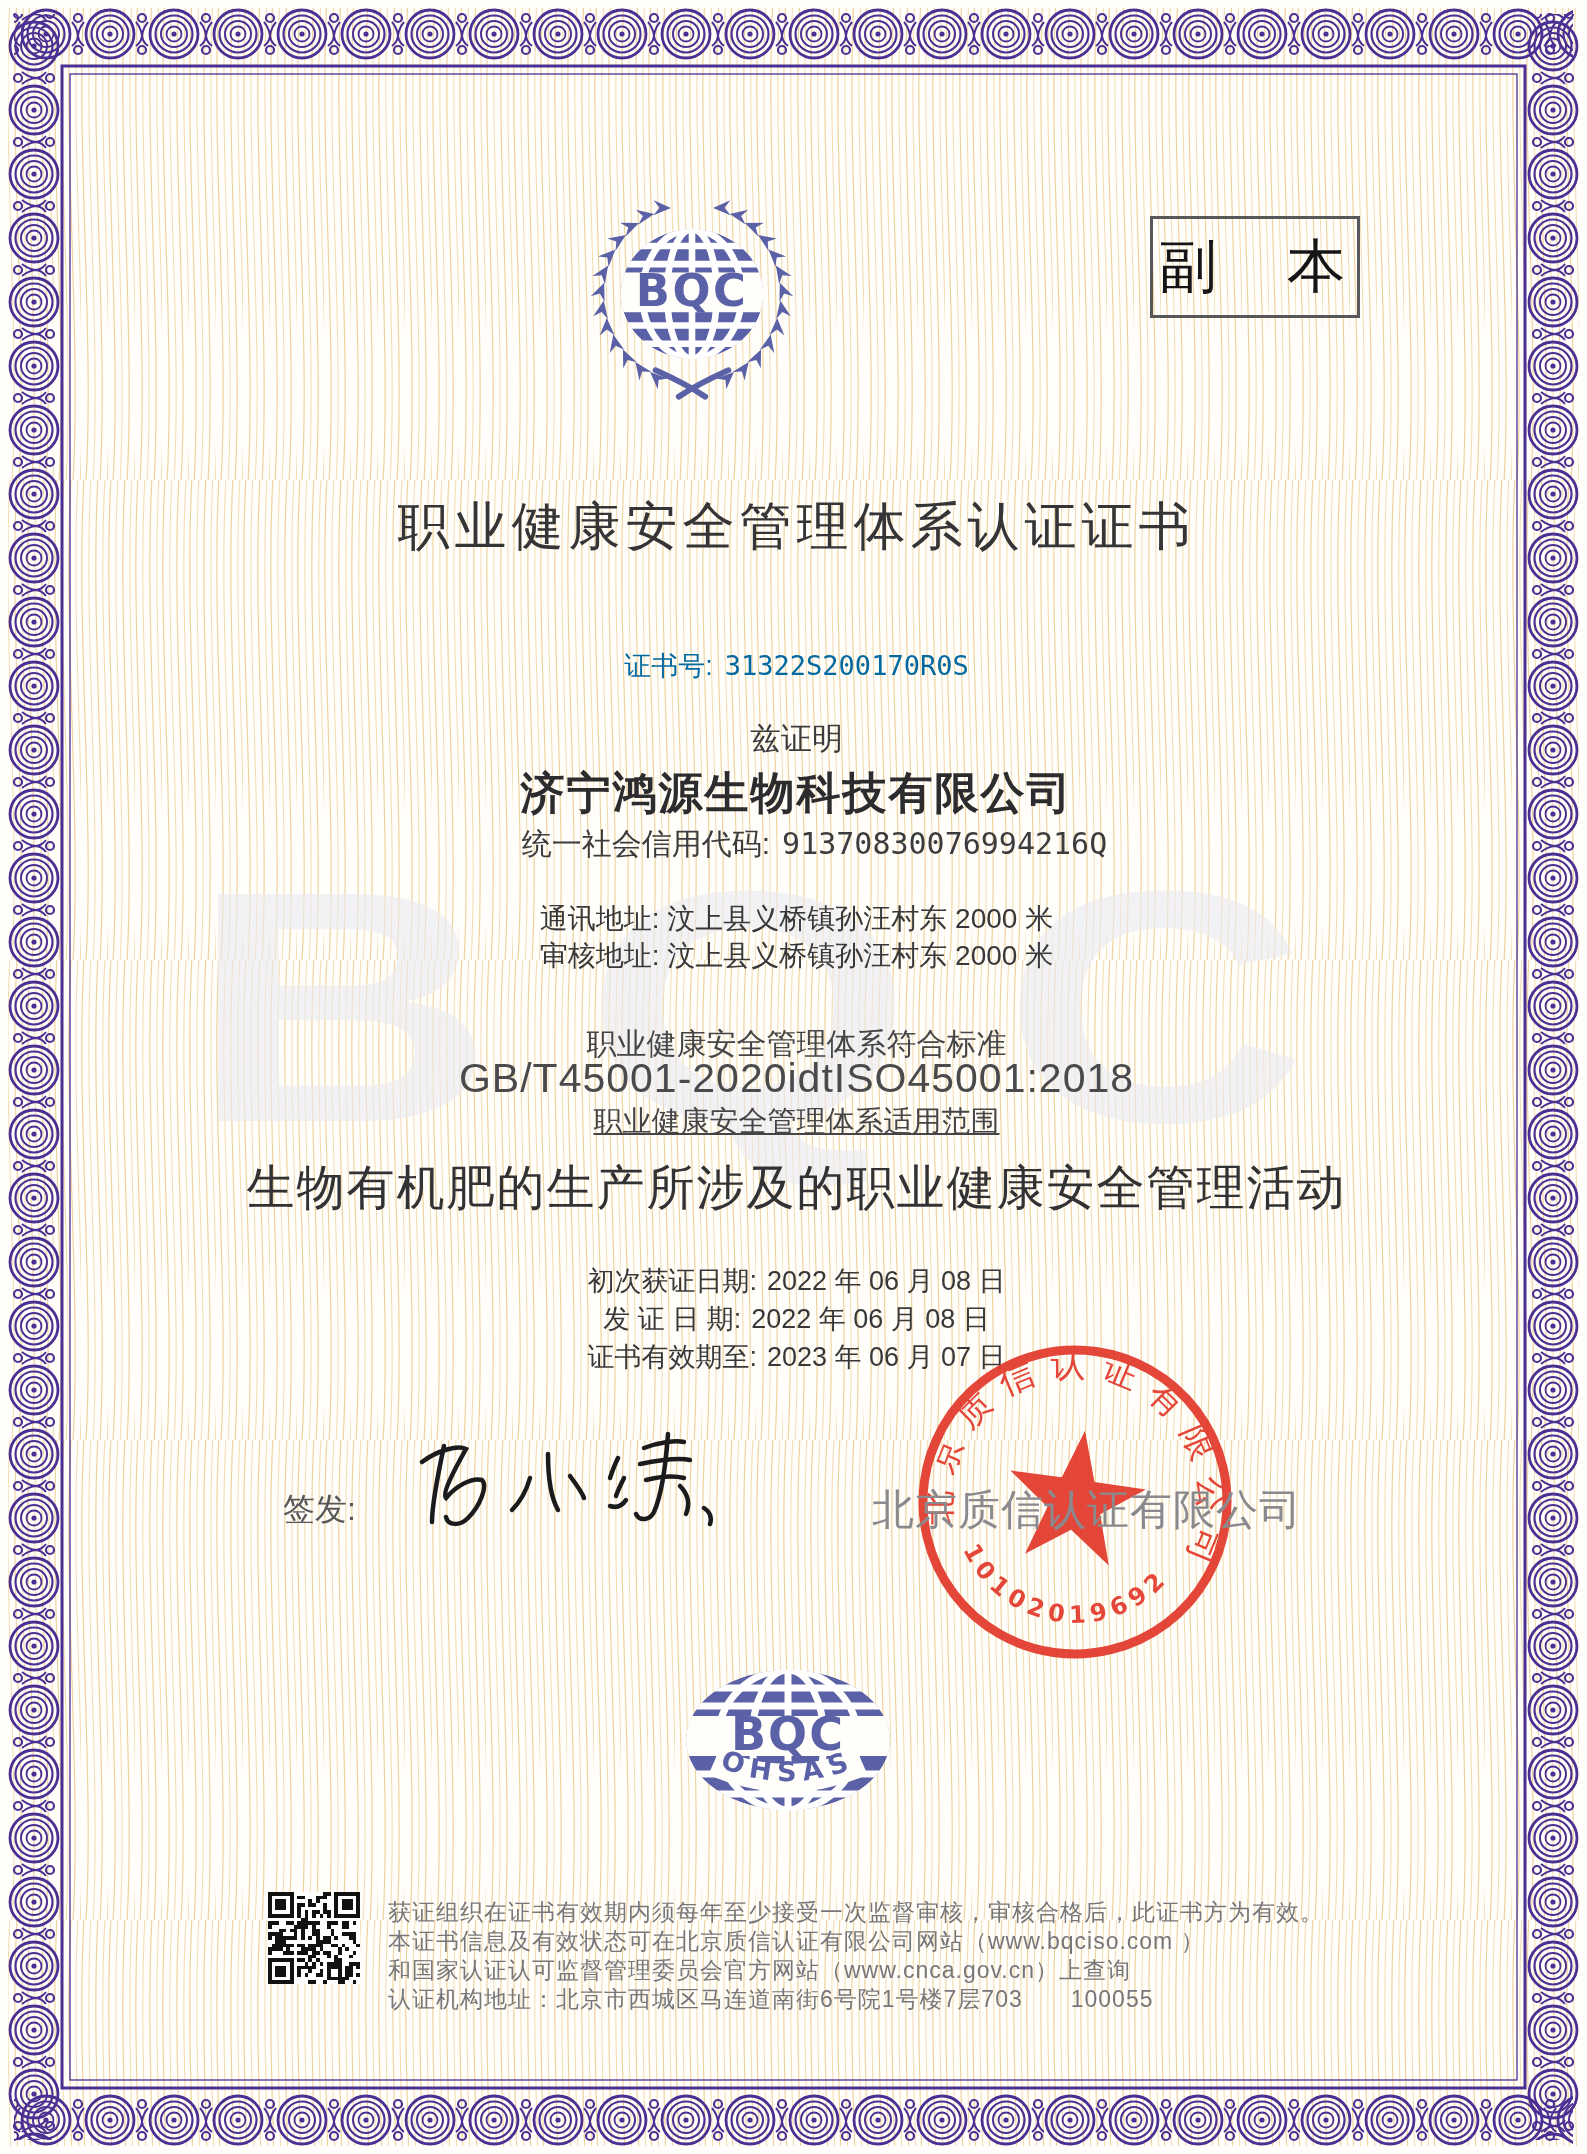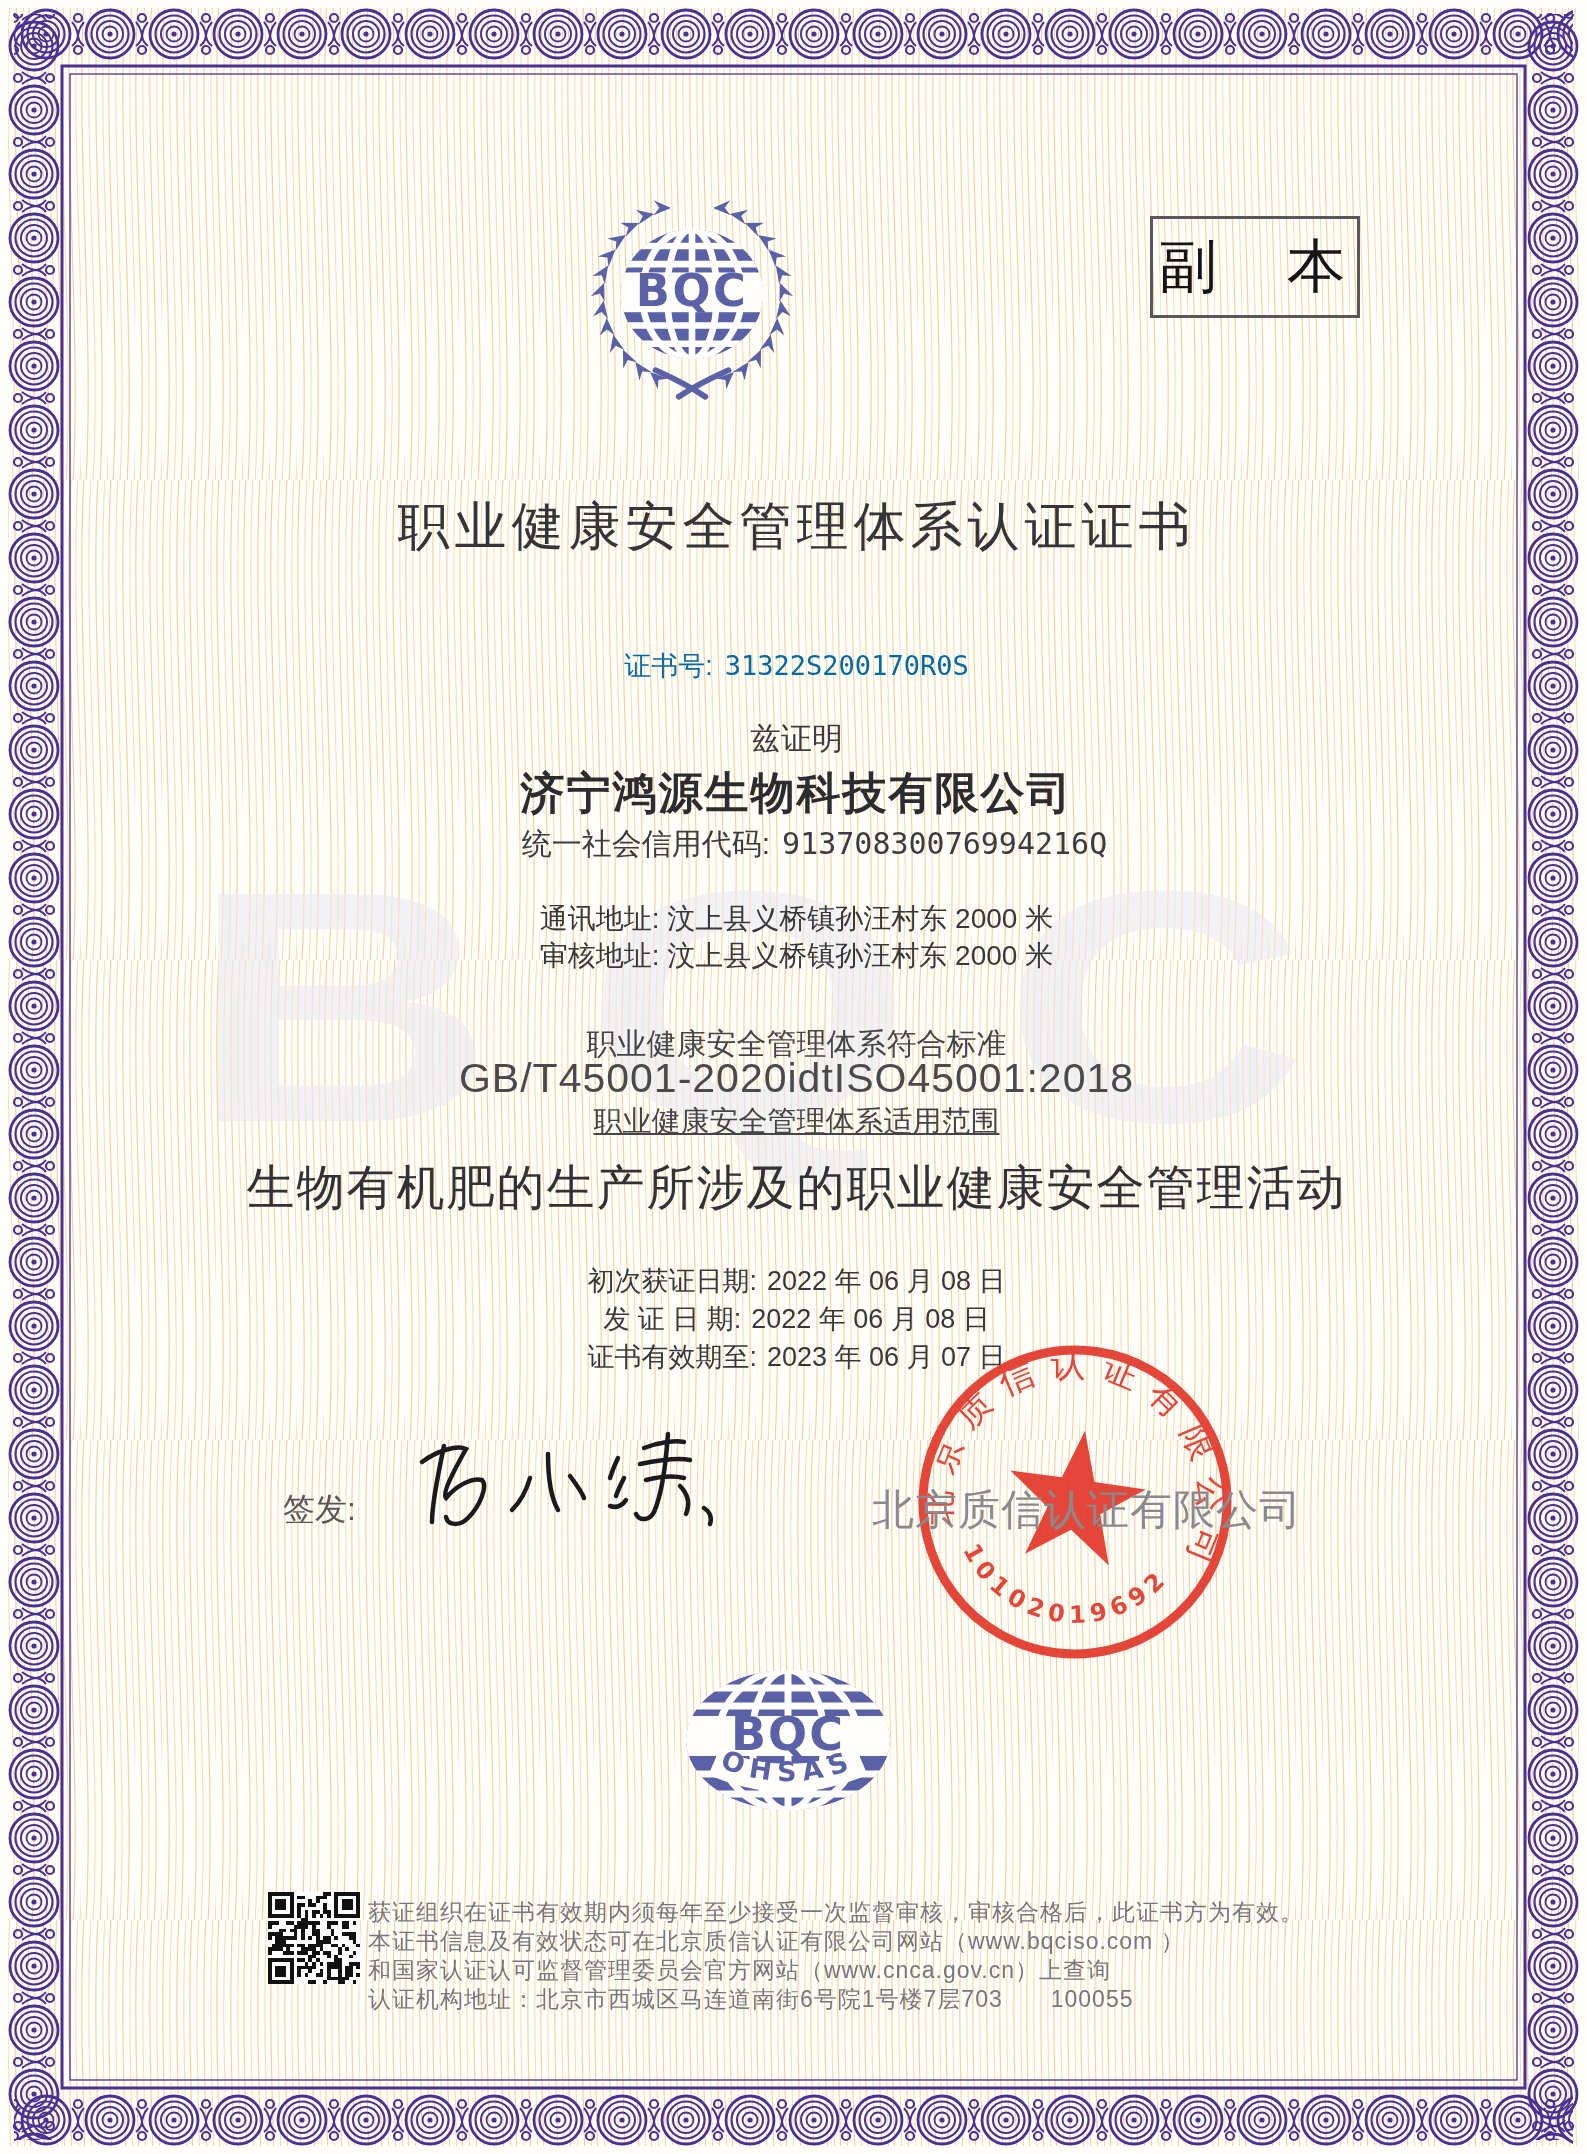--- a/index.html
+++ b/index.html
@@ -30,21 +30,21 @@
   .dates{top:1262px;font-size:27px;line-height:38px;color:#38383a;}
   .dates .lbl{margin-right:10px;}
   .sign-label{left:283px;top:1488px;font-size:32px;color:#58585a;z-index:4;}
   .sig-svg{left:392px;top:1420px;z-index:4;}
   .sig-hidden{left:420px;top:1460px;opacity:0;font-size:10px;}
   .issuer{left:872px;top:1482px;font-size:42px;color:#8a8a8e;letter-spacing:1px;z-index:6;white-space:nowrap;}
   .seal{left:905px;top:1332px;z-index:5;}
   .logo-top{left:576px;top:182px;z-index:4;}
   .logo-bottom{left:680px;top:1660px;z-index:4;}
   .qr{left:268px;top:1892px;z-index:4;}
-  .footer{left:368px;top:1898px;font-size:23px;line-height:29px;color:#77777b;z-index:4;
+  .footer{left:388px;top:1898px;font-size:23px;line-height:29px;color:#77777b;z-index:4;
           letter-spacing:1px;}
 </style>
 </head>
 <body>
 
 <div class="page">
 
   <svg class="layer" width="1587" height="2154" style="z-index:0">
     <defs>
       <pattern id="waves" patternUnits="userSpaceOnUse" width="27" height="480">

